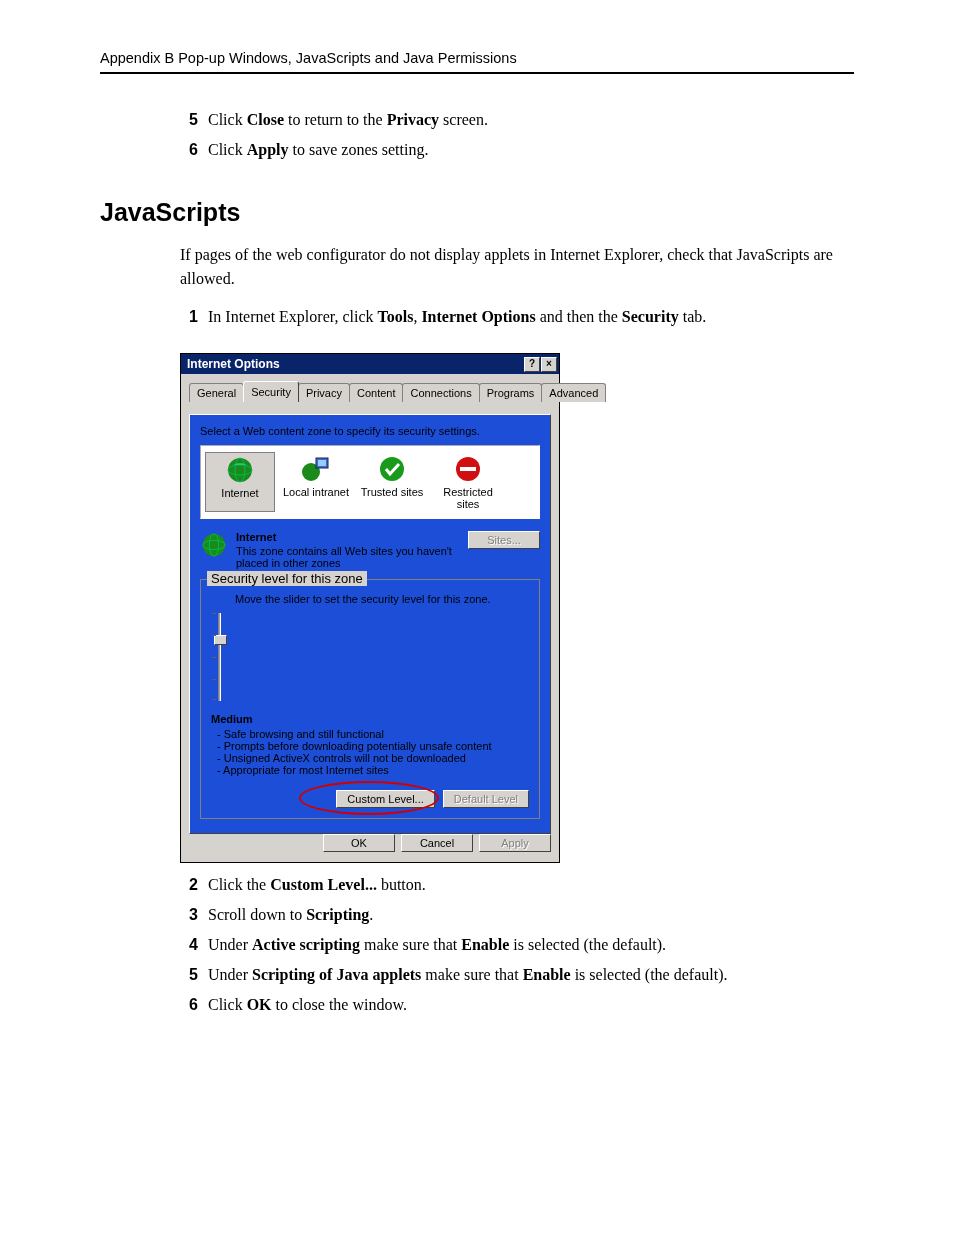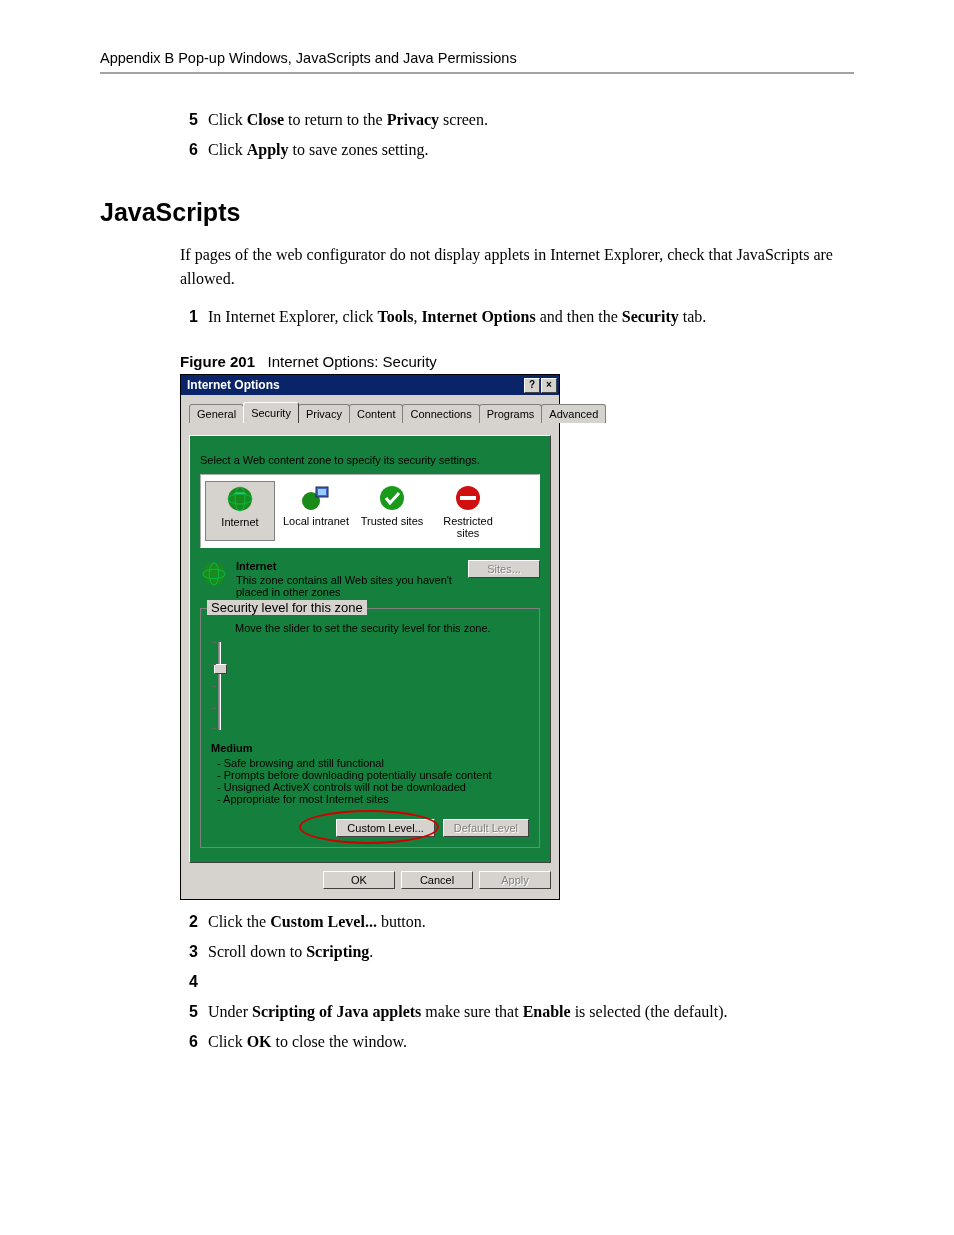--- a/index.html
+++ b/index.html
@@ -11,21 +11,21 @@
     color: #000;
     width: 954px;
   }
   .page {
     padding: 50px 100px 40px 100px;
   }
   .header-line {
     font-size: 14.5px;
     font-family: Arial, Helvetica, sans-serif;
     padding-bottom: 6px;
-    border-bottom: 2px solid #a3a3a3;
+    border-bottom: 2px solid #000000;
     margin-bottom: 34px;
   }
   .content-indent {
     margin-left: 80px;
     margin-right: 0;
   }
   ol.numlist {
     list-style: none;
     padding: 0;
     margin: 0 0 24px 0;
@@ -113,23 +113,22 @@
     border-left: 1px solid #fff;
     border-right: 1px solid #404040;
     z-index: 2;
     padding-top: 4px;
     padding-bottom: 4px;
   }
   .tab-panel {
     border: 1px solid #fff;
     border-right-color: #404040;
     border-bottom-color: #404040;
-    padding: 18px 10px 14px 10px;
-    background: #15803d;
-    margin-bottom: 8px;
+    padding: 10px 10px 14px 10px;
+    background: #1d4ed8;
   }
   .zonelabel { font-size: 11px; margin-bottom: 8px; }
   .zone-list {
     border: 1px inset #fff;
     background: #fff;
     padding: 6px 4px;
     display: flex;
     gap: 6px;
     margin-bottom: 12px;
   }
@@ -273,23 +272,20 @@
 
     <ol class="numlist">
       <li>
         <span class="num">1</span>
         <span>
           <span>In Internet Explorer, click </span><b>Tools</b><span>, </span><b>Internet Options</b><span> and then the </span><b>Security</b><span> tab.</span>
         </span>
       </li>
     </ol>
 
-    <div class="figure-caption">
-      <span class="fignum">Figure 201</span>&nbsp;&nbsp;&nbsp;<span>Internet Options: Security</span>
-    </div>
 
     <div class="dialog">
       <div class="titlebar">
         <span>Internet Options</span>
         <div class="titlebar-buttons">
           <div class="tb-btn">?</div>
           <div class="tb-btn">×</div>
         </div>
       </div>
       <div class="dialog-body">
@@ -403,20 +399,21 @@
       <li>
         <span class="num">2</span>
         <span><span>Click the </span><b>Custom Level...</b><span> button.</span></span>
       </li>
       <li>
         <span class="num">3</span>
         <span><span>Scroll down to </span><b>Scripting</b><span>.</span></span>
       </li>
       <li>
         <span class="num">4</span>
+        <span><span>Under </span><b>Active scripting</b><span> make sure that </span><b>Enable</b><span> is selected (the default).</span></span>
       </li>
       <li>
         <span class="num">5</span>
         <span><span>Under </span><b>Scripting of Java applets</b><span> make sure that </span><b>Enable</b><span> is selected (the default).</span></span>
       </li>
       <li>
         <span class="num">6</span>
         <span><span>Click </span><b>OK</b><span> to close the window.</span></span>
       </li>
     </ol>

